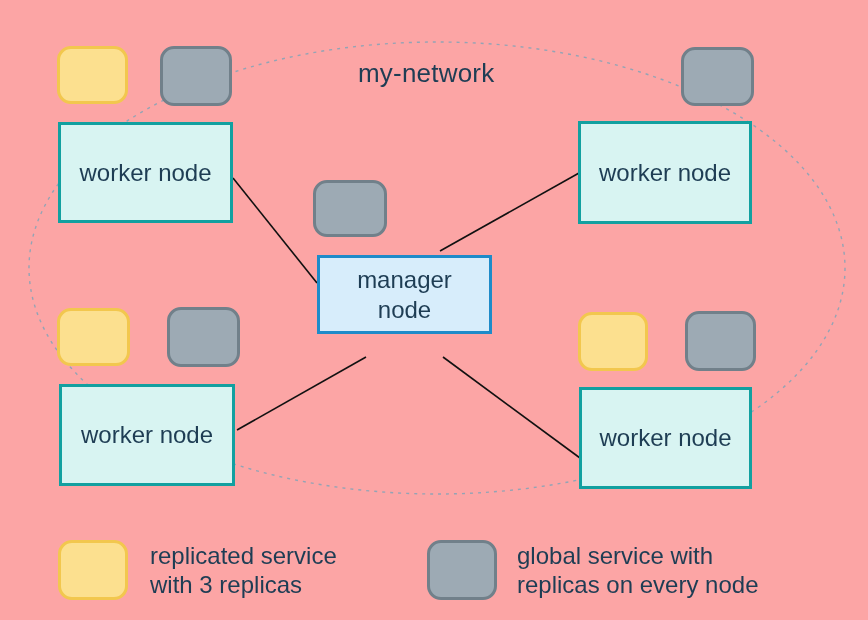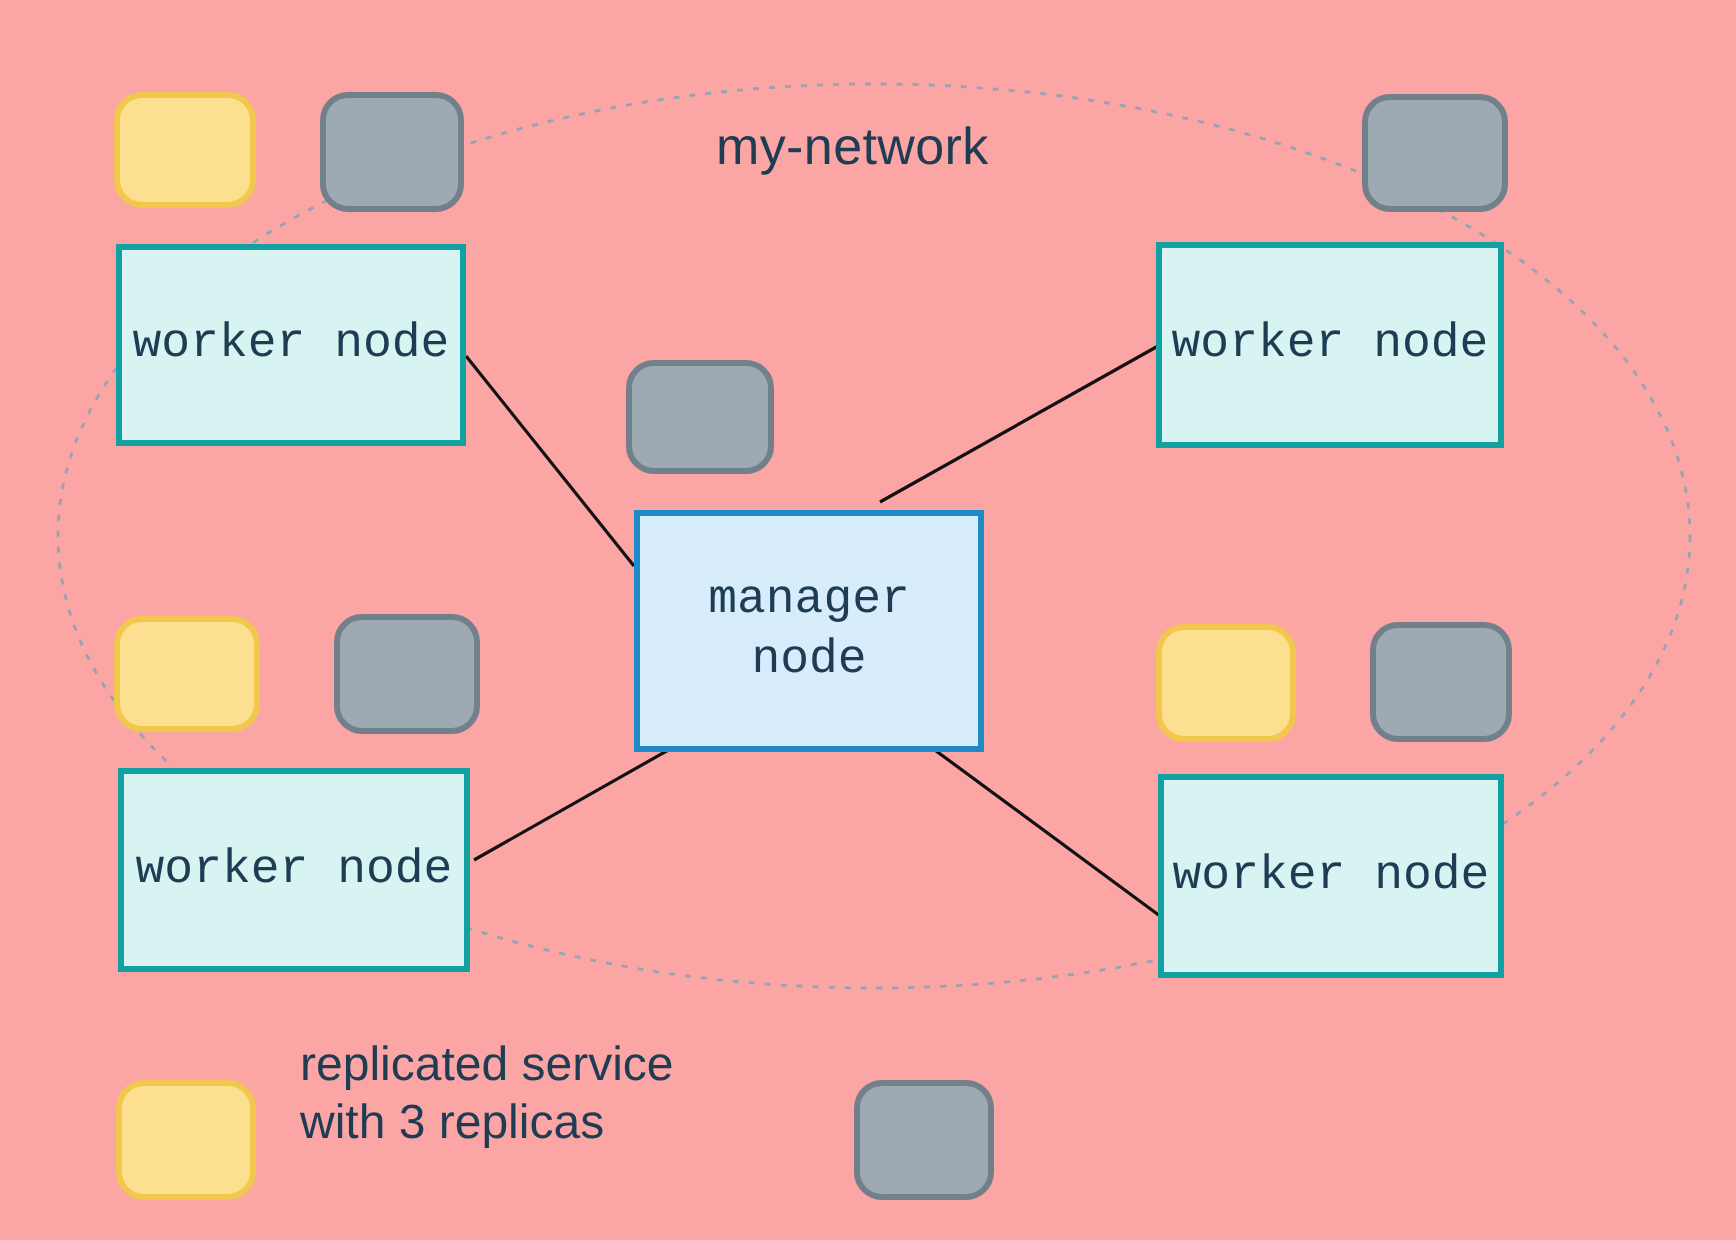--- a/index.html
+++ b/index.html
@@ -40,21 +40,20 @@
   }
   .node {
     position: absolute;
     box-sizing: border-box;
     display: flex;
     align-items: center;
     justify-content: center;
     text-align: center;
     font-size: 24px;
     color: #1E3D54;
-    font-family: Liberation Mono, monospace;
   }
   .node.worker {
     background: #D8F4F2;
     border: 3px solid #12A0A0;
   }
   .node.manager {
     background: #D7EDFB;
     border: 3px solid #1E8BC9;
   }
   .node.manager .wrap {
@@ -99,31 +98,33 @@
   <div class="svc global" style="left:685px;top:311px;width:71px;height:60px"></div>
 
   <div class="node worker" style="left:58px;top:122px;width:175px;height:101px">
     <span>worker node</span>
   </div>
 
   <div class="node worker" style="left:578px;top:121px;width:174px;height:103px">
     <span>worker node</span>
   </div>
 
-  <div class="node manager" style="left:317px;top:255px;width:175px;height:121px">
+  <div class="node manager" style="left:317px;top:255px;width:175px;height:79px">
     <span class="wrap">manager node</span>
   </div>
 
   <div class="node worker" style="left:59px;top:384px;width:176px;height:102px">
     <span>worker node</span>
   </div>
 
   <div class="node worker" style="left:579px;top:387px;width:173px;height:102px">
     <span>worker node</span>
   </div>
 
   <div class="svc replicated" style="left:58px;top:540px;width:70px;height:60px"></div>
-  <div class="legend-text" style="left:150px;top:518px">replicated service
+  <div class="legend-text" style="left:150px;top:541px">replicated service
 with 3 replicas</div>
 
   <div class="svc global" style="left:427px;top:540px;width:70px;height:60px"></div>
+  <div class="legend-text" style="left:517px;top:541px">global service with
+replicas on every node</div>
 
 </div>
 
 </body></html>

